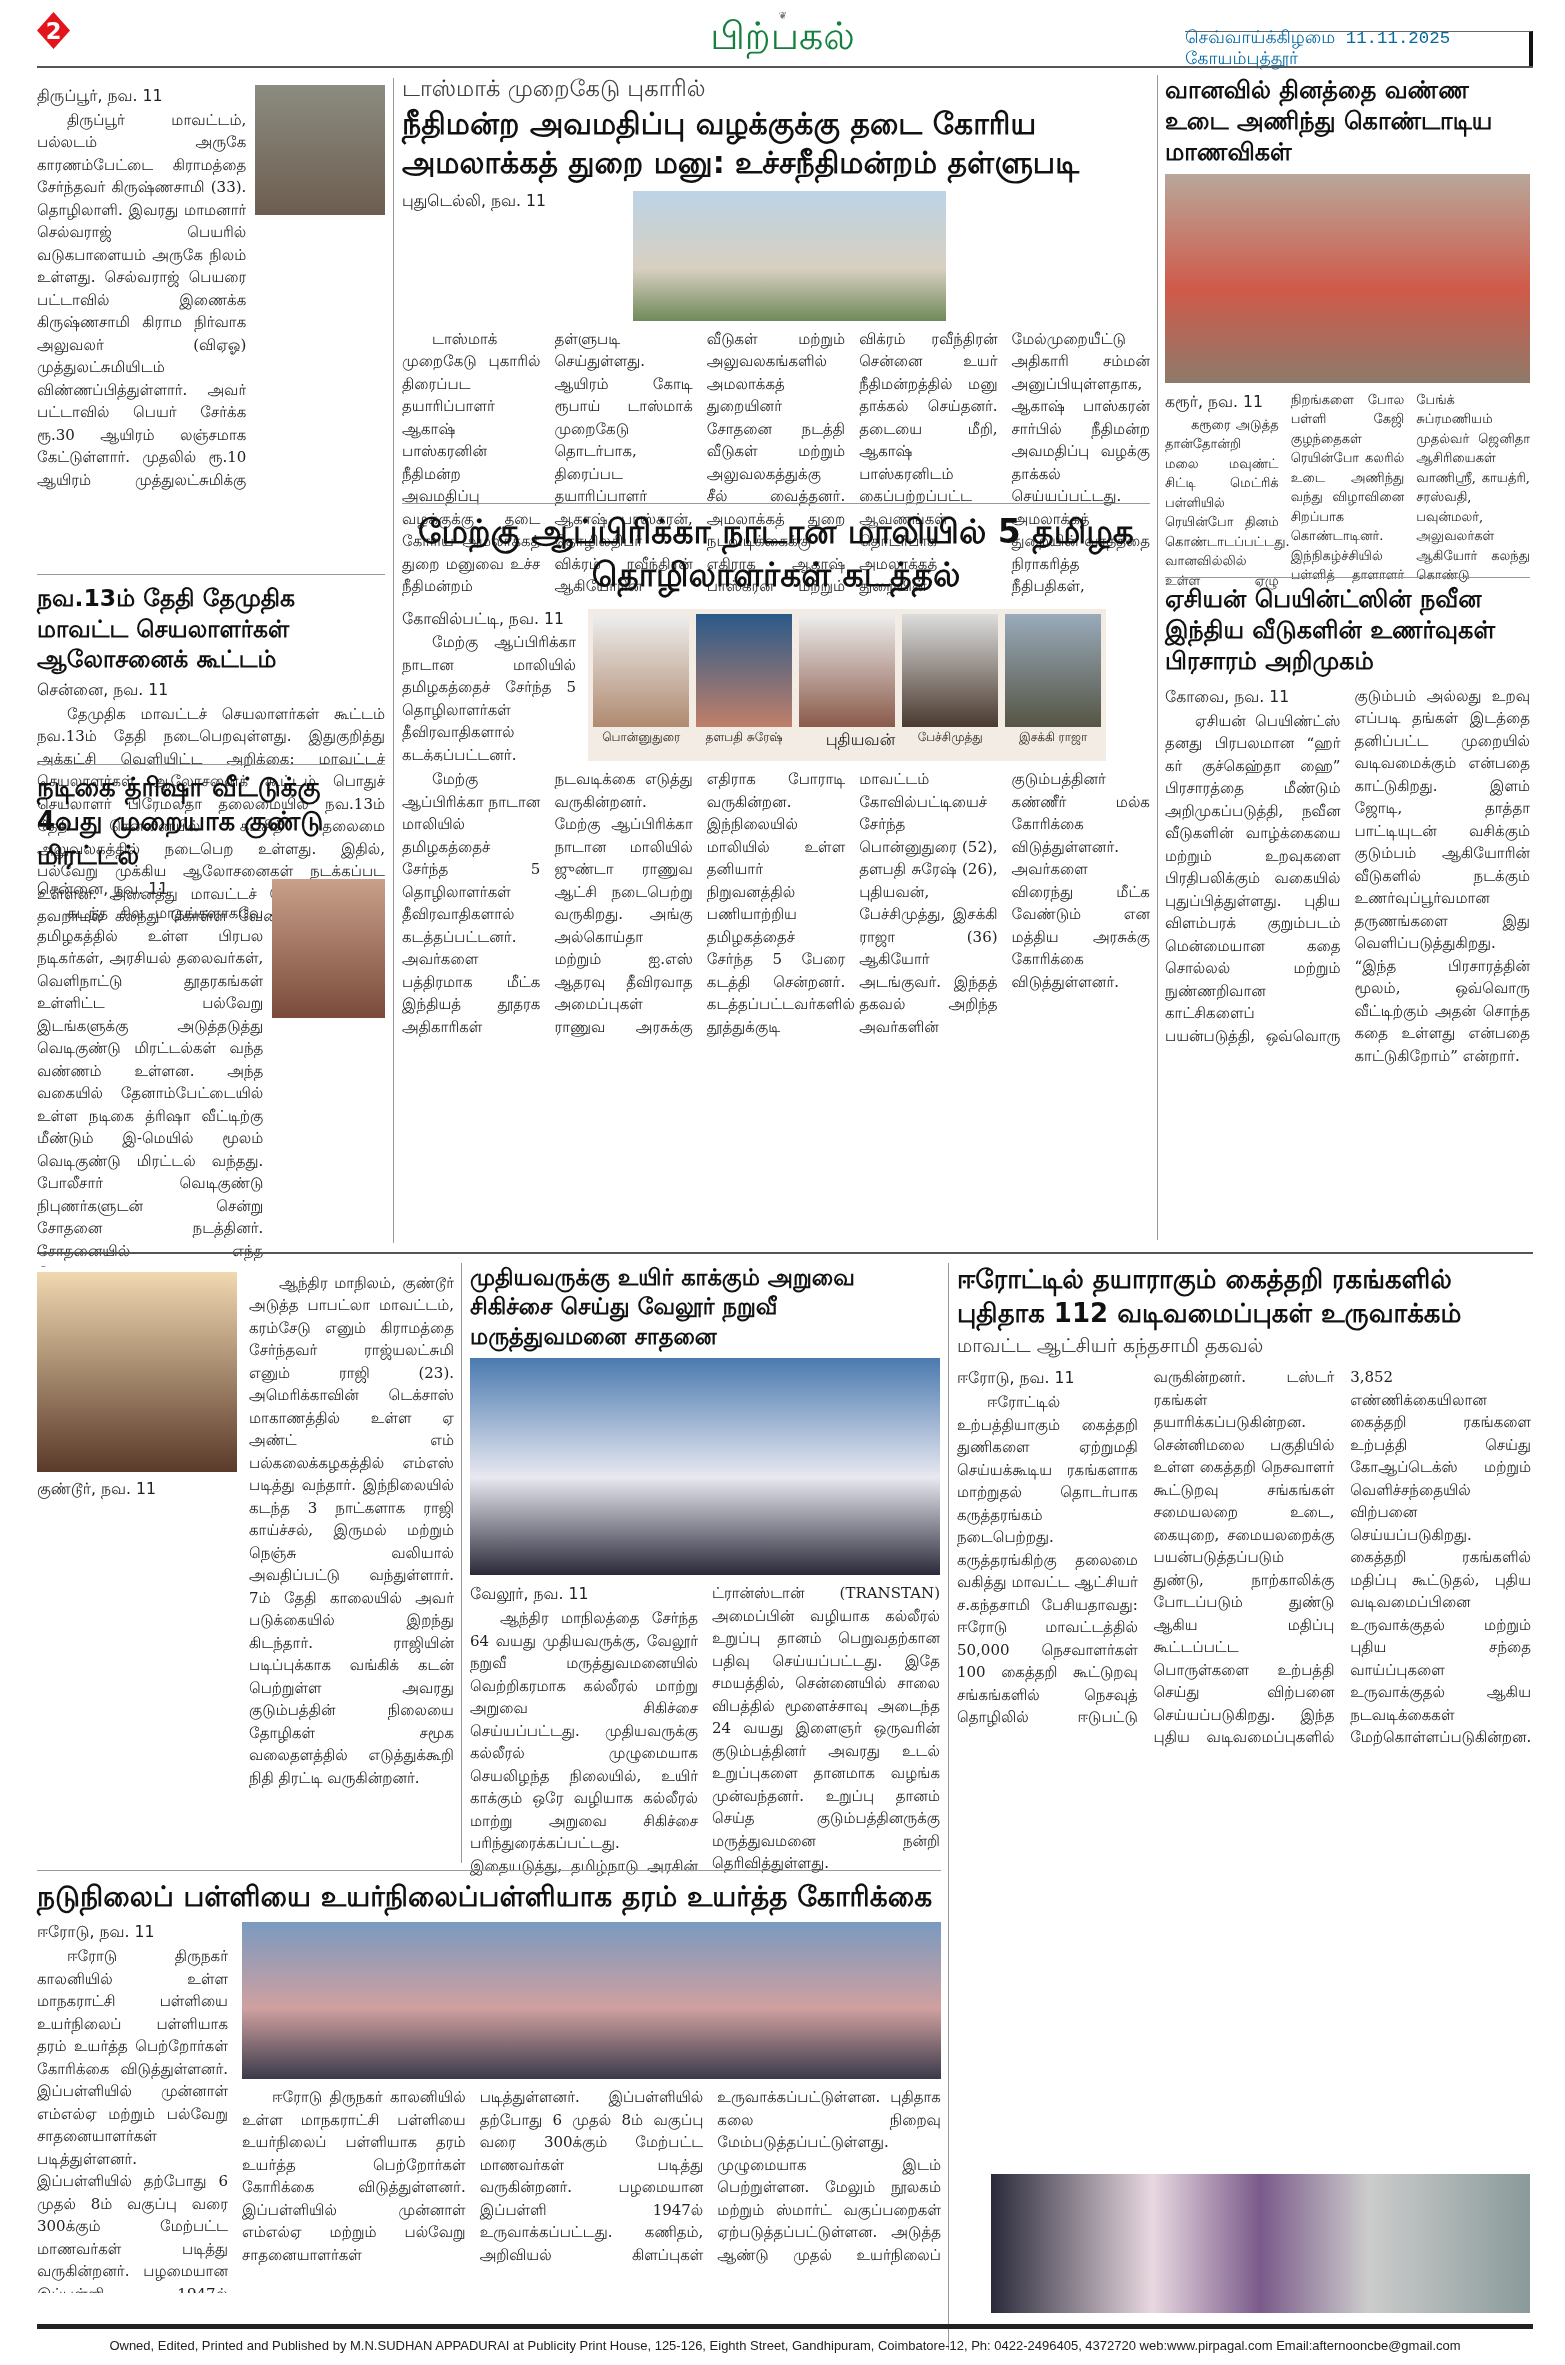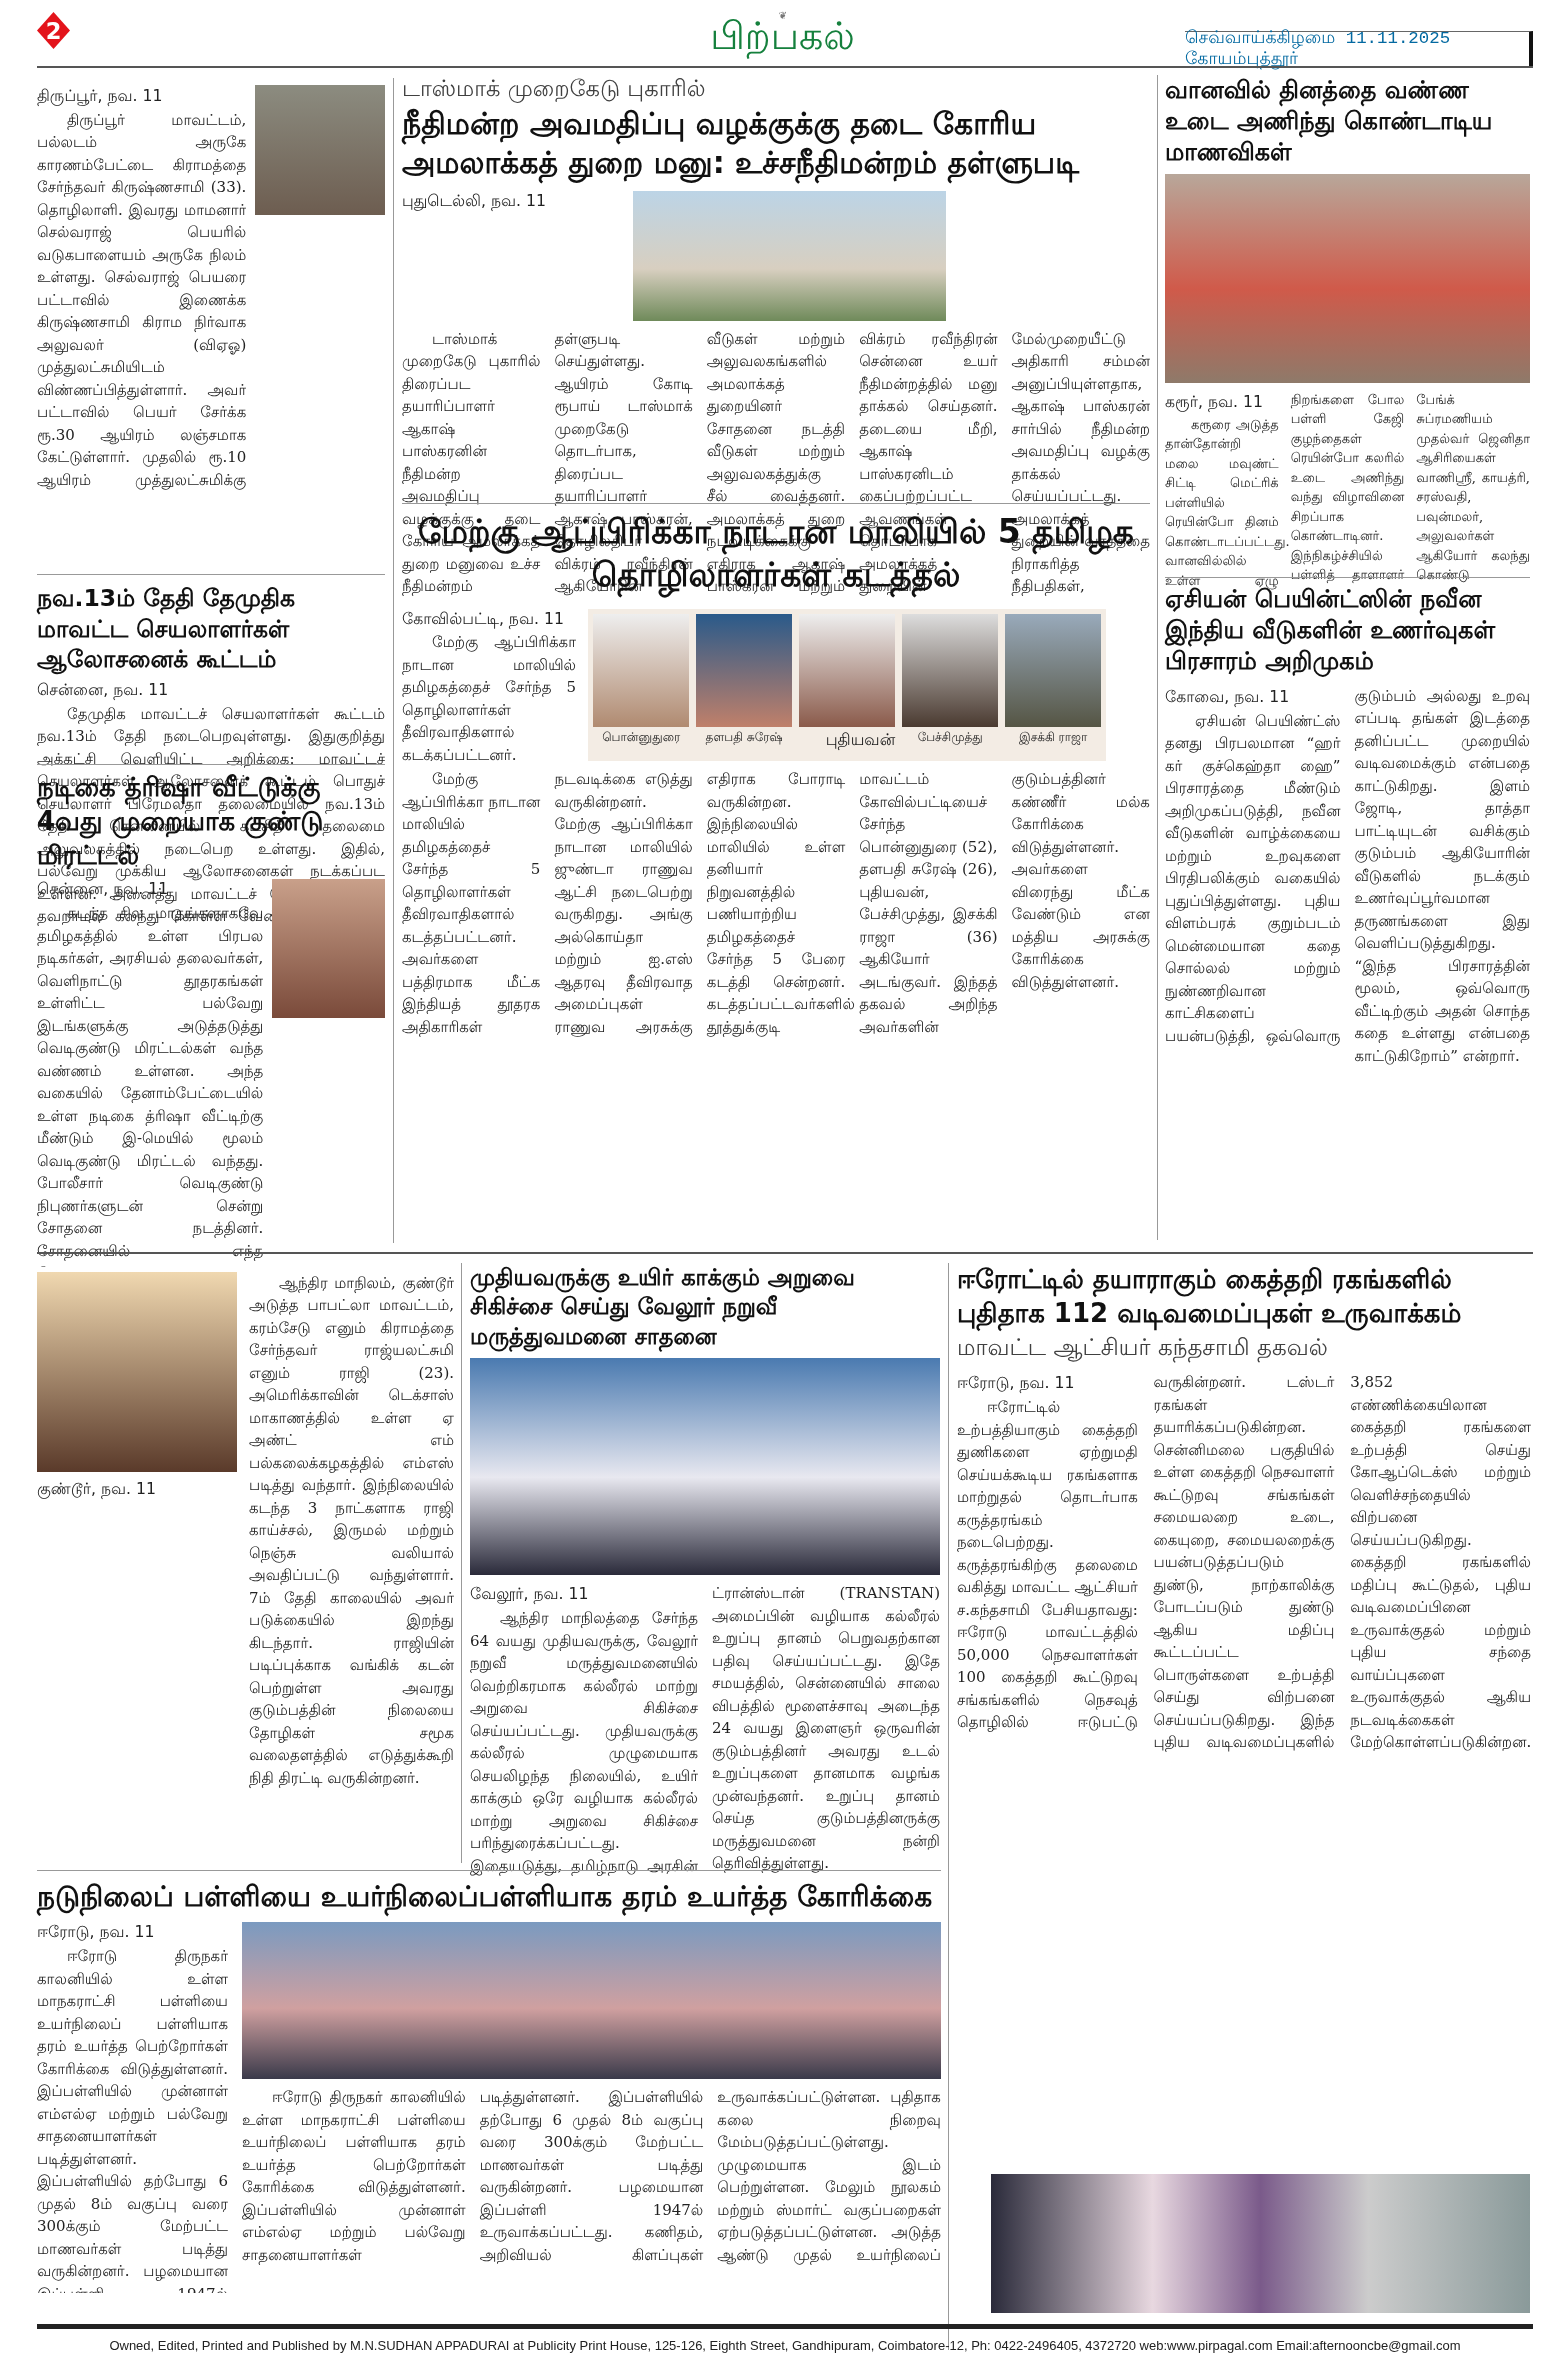--- a/index.html
+++ b/index.html
@@ -151,21 +151,21 @@
   <div class="body" style="column-count:2;column-gap:14px;height:296px;margin-top:7px;">
     <div class="dateline">வேலூர், நவ. 11</div>
     <p>ஆந்திர மாநிலத்தை சேர்ந்த 64 வயது முதியவருக்கு, வேலூர் நறுவீ மருத்துவமனையில் வெற்றிகரமாக கல்லீரல் மாற்று அறுவை சிகிச்சை செய்யப்பட்டது. முதியவருக்கு கல்லீரல் முழுமையாக செயலிழந்த நிலையில், உயிர் காக்கும் ஒரே வழியாக கல்லீரல் மாற்று அறுவை சிகிச்சை பரிந்துரைக்கப்பட்டது. இதையடுத்து, தமிழ்நாடு அரசின் ட்ரான்ஸ்டான் (TRANSTAN) அமைப்பின் வழியாக கல்லீரல் உறுப்பு தானம் பெறுவதற்கான பதிவு செய்யப்பட்டது. இதே சமயத்தில், சென்னையில் சாலை விபத்தில் மூளைச்சாவு அடைந்த 24 வயது இளைஞர் ஒருவரின் குடும்பத்தினர் அவரது உடல் உறுப்புகளை தானமாக வழங்க முன்வந்தனர். உறுப்பு தானம் செய்த குடும்பத்தினருக்கு மருத்துவமனை நன்றி தெரிவித்துள்ளது.</p>
   </div>
 </div>
 
 <div class="rule-v" style="left:948px;top:1263px;height:1087px;"></div>
 
 <div class="abs" style="left:957px;top:1263px;width:574px;height:904px;">
   <h2 class="hl" style="font-size:26px;">ஈரோட்டில் தயாராகும் கைத்தறி ரகங்களில் புதிதாக 112 வடிவமைப்புகள் உருவாக்கம்</h2>
-  <div class="kicker" style="font-size:23px;margin-top:3.5px;">மாவட்ட ஆட்சியர் கந்தசாமி தகவல்</div>
+  <div class="kicker" style="font-size:19px;margin-top:3.5px;">மாவட்ட ஆட்சியர் கந்தசாமி தகவல்</div>
   <div class="body" style="column-count:3;column-gap:15.7px;height:783px;margin-top:7px;">
     <div class="dateline">ஈரோடு, நவ. 11</div>
     <p>ஈரோட்டில் உற்பத்தியாகும் கைத்தறி துணிகளை ஏற்றுமதி செய்யக்கூடிய ரகங்களாக மாற்றுதல் தொடர்பாக கருத்தரங்கம் நடைபெற்றது. கருத்தரங்கிற்கு தலைமை வகித்து மாவட்ட ஆட்சியர் ச.கந்தசாமி பேசியதாவது: ஈரோடு மாவட்டத்தில் 50,000 நெசவாளர்கள் 100 கைத்தறி கூட்டுறவு சங்கங்களில் நெசவுத் தொழிலில் ஈடுபட்டு வருகின்றனர். டஸ்டர் ரகங்கள் தயாரிக்கப்படுகின்றன. சென்னிமலை பகுதியில் உள்ள கைத்தறி நெசவாளர் கூட்டுறவு சங்கங்கள் சமையலறை உடை, கையுறை, சமையலறைக்கு பயன்படுத்தப்படும் துண்டு, நாற்காலிக்கு போடப்படும் துண்டு ஆகிய மதிப்பு கூட்டப்பட்ட பொருள்களை உற்பத்தி செய்து விற்பனை செய்யப்படுகிறது. இந்த புதிய வடிவமைப்புகளில் 3,852 எண்ணிக்கையிலான கைத்தறி ரகங்களை உற்பத்தி செய்து கோஆப்டெக்ஸ் மற்றும் வெளிச்சந்தையில் விற்பனை செய்யப்படுகிறது. கைத்தறி ரகங்களில் மதிப்பு கூட்டுதல், புதிய வடிவமைப்பினை உருவாக்குதல் மற்றும் புதிய சந்தை வாய்ப்புகளை உருவாக்குதல் ஆகிய நடவடிக்கைகள் மேற்கொள்ளப்படுகின்றன.</p>
   </div>
 </div>
 
 <div class="rule-h" style="left:37px;top:1870px;width:904px;"></div>
 
 <div class="abs" style="left:37px;top:1879px;width:904px;height:435px;">
   <h2 class="hl" style="font-size:28px;">நடுநிலைப் பள்ளியை உயர்நிலைப்பள்ளியாக தரம் உயர்த்த கோரிக்கை</h2>

